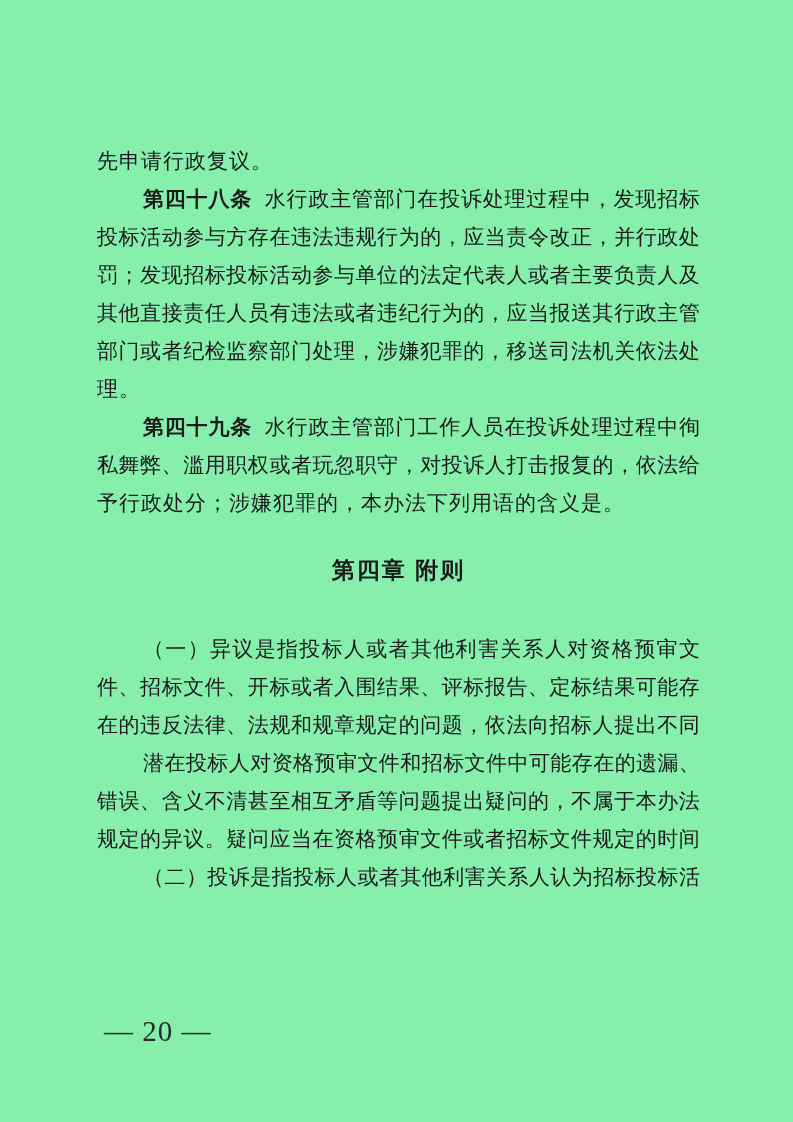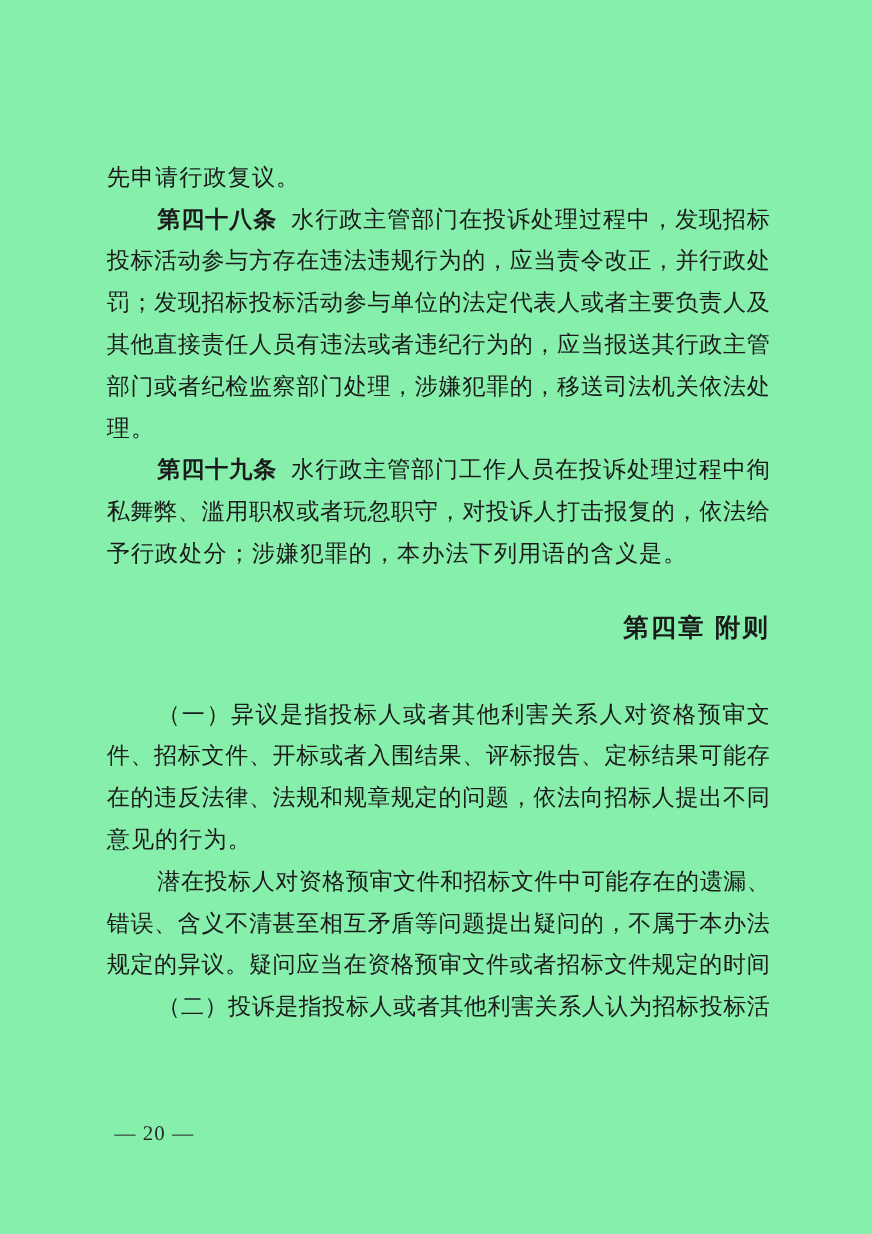--- a/index.html
+++ b/index.html
@@ -36,38 +36,38 @@
     letter-spacing: 0;
     white-space: normal;
   }
   .line.indent { padding-left: 46px; }
   .bold {
     font-weight: bold;
     font-family: "Liberation Sans", "DejaVu Sans", sans-serif;
   }
   .sp { display: inline-block; width: 12px; }
   .line.chapter {
-    text-align: right;
+    text-align: center;
     margin-top: 29px;
     margin-bottom: 41px;
     font-size: 23px;
     padding-left: 0;
     letter-spacing: 2px;
   }
   .line.chapter span {
     font-weight: bold;
     font-family: "Liberation Sans", "DejaVu Sans", sans-serif;
   }
   .footer {
     position: absolute;
     left: 104px;
     top: 1019px;
     height: 38px;
     line-height: 24px;
-    font-size: 19px;
+    font-size: 29px;
     letter-spacing: 1px;
     color: #2a2a2a;
   }
 </style>
 </head>
 <body>
 
 <div class="page">
   <div class="text-block">
       <div class="line body"><span>先申请行政复议。</span></div>
@@ -360,21 +360,20 @@
         <span>法</span>
         <span>向</span>
         <span>招</span>
         <span>标</span>
         <span>人</span>
         <span>提</span>
         <span>出</span>
         <span>不</span>
         <span>同</span>
       </div>
-      <div class="line body"><span>意见的行为。</span></div>
       <div class="line indent justify">
         <span>潜</span>
         <span>在</span>
         <span>投</span>
         <span>标</span>
         <span>人</span>
         <span>对</span>
         <span>资</span>
         <span>格</span>
         <span>预</span>

